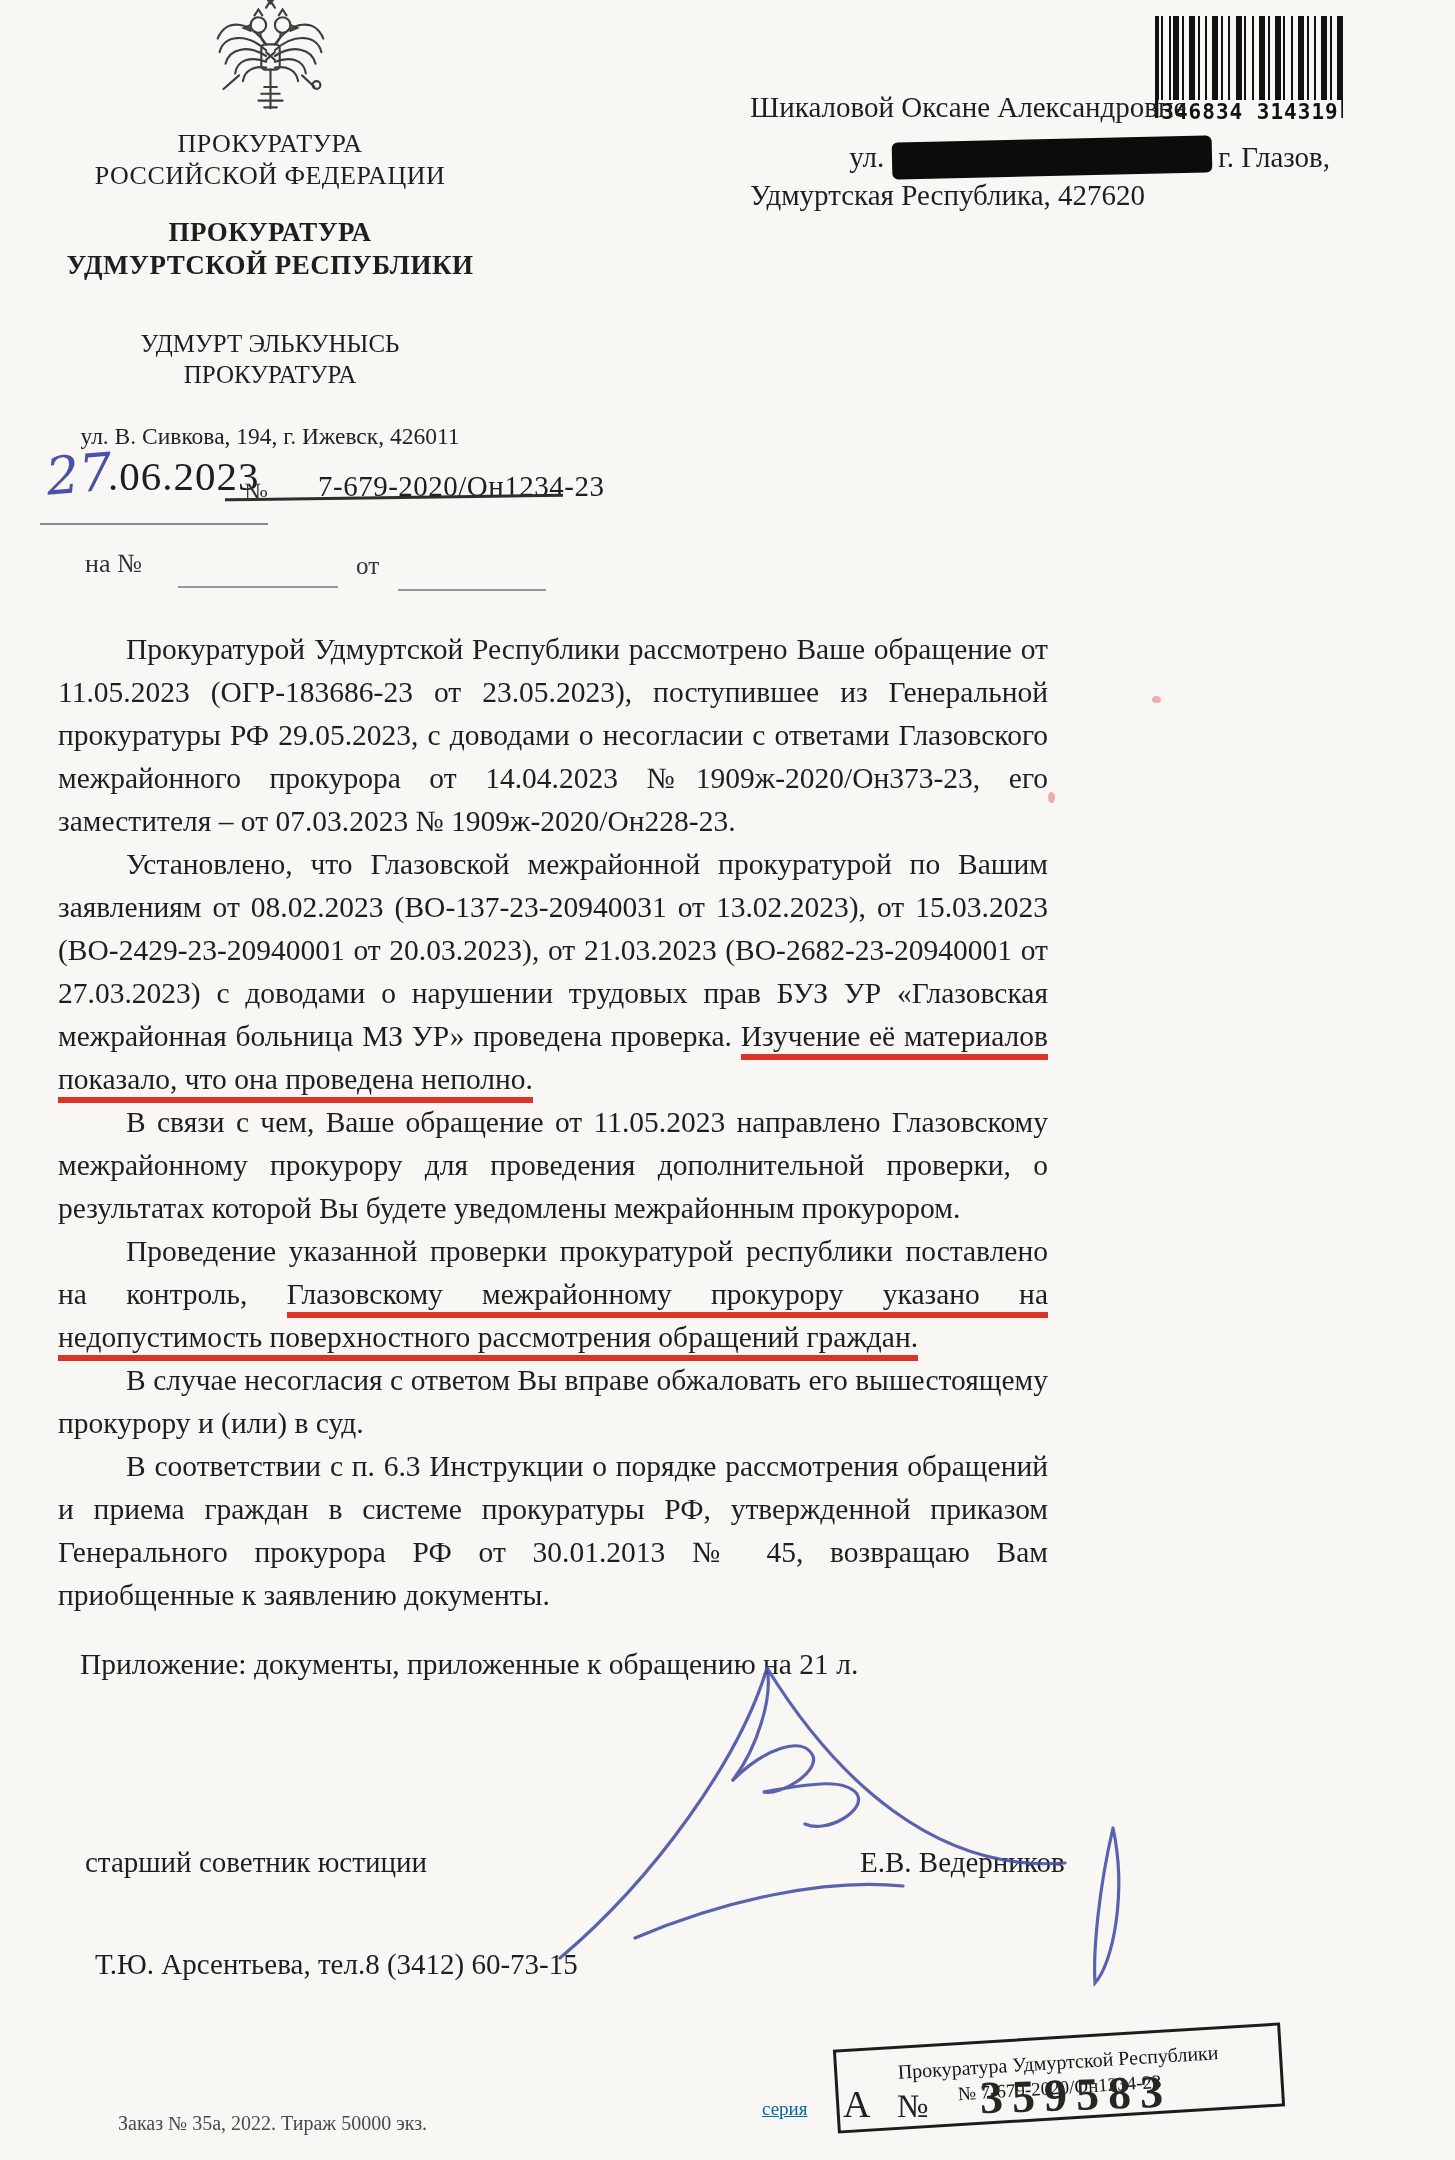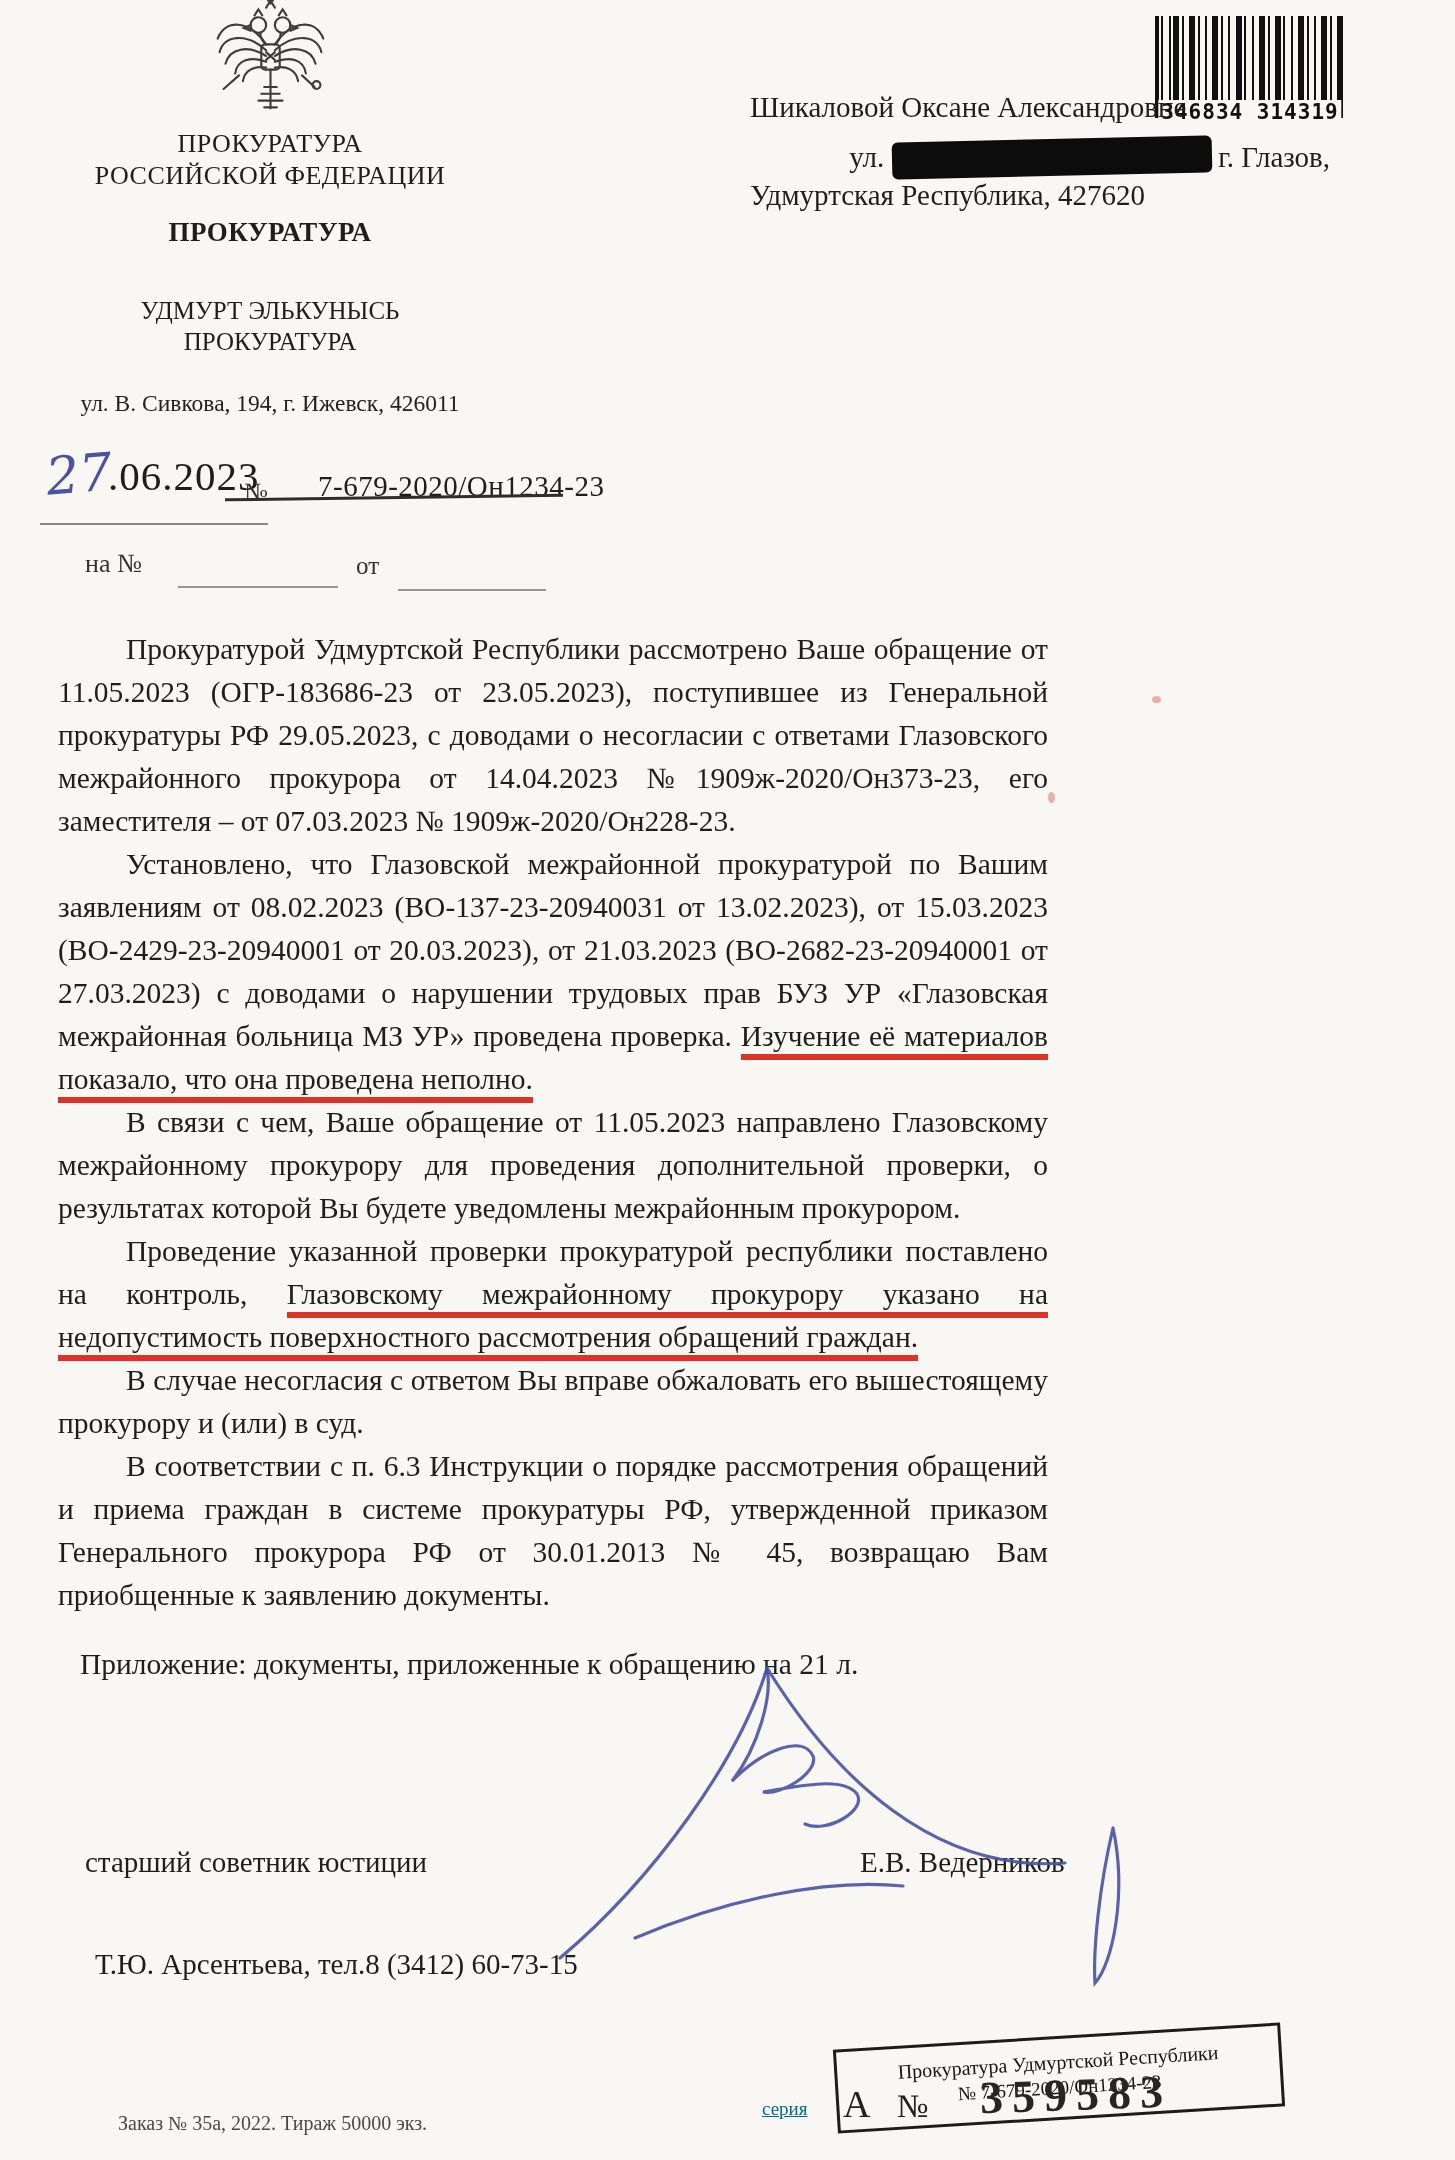--- a/index.html
+++ b/index.html
@@ -116,20 +116,21 @@
             <circle cx="110" cy="94" r="4"></circle>
         </g>
       </svg>
     </div>
     <div class="lh1">
       <div>ПРОКУРАТУРА</div>
       <div>РОССИЙСКОЙ ФЕДЕРАЦИИ</div>
     </div>
     <div class="lh-main">
       <div>ПРОКУРАТУРА</div>
+      <div>УДМУРТСКОЙ РЕСПУБЛИКИ</div>
     </div>
     <div class="lh-udm">
       <div>УДМУРТ ЭЛЬКУНЫСЬ</div>
       <div>ПРОКУРАТУРА</div>
     </div>
     <div class="lh-addr">ул. В. Сивкова, 194, г. Ижевск, 426011</div>
   </header>
 
   <span class="hand-day">27</span>
   <span class="date-rest">.06.2023</span>

